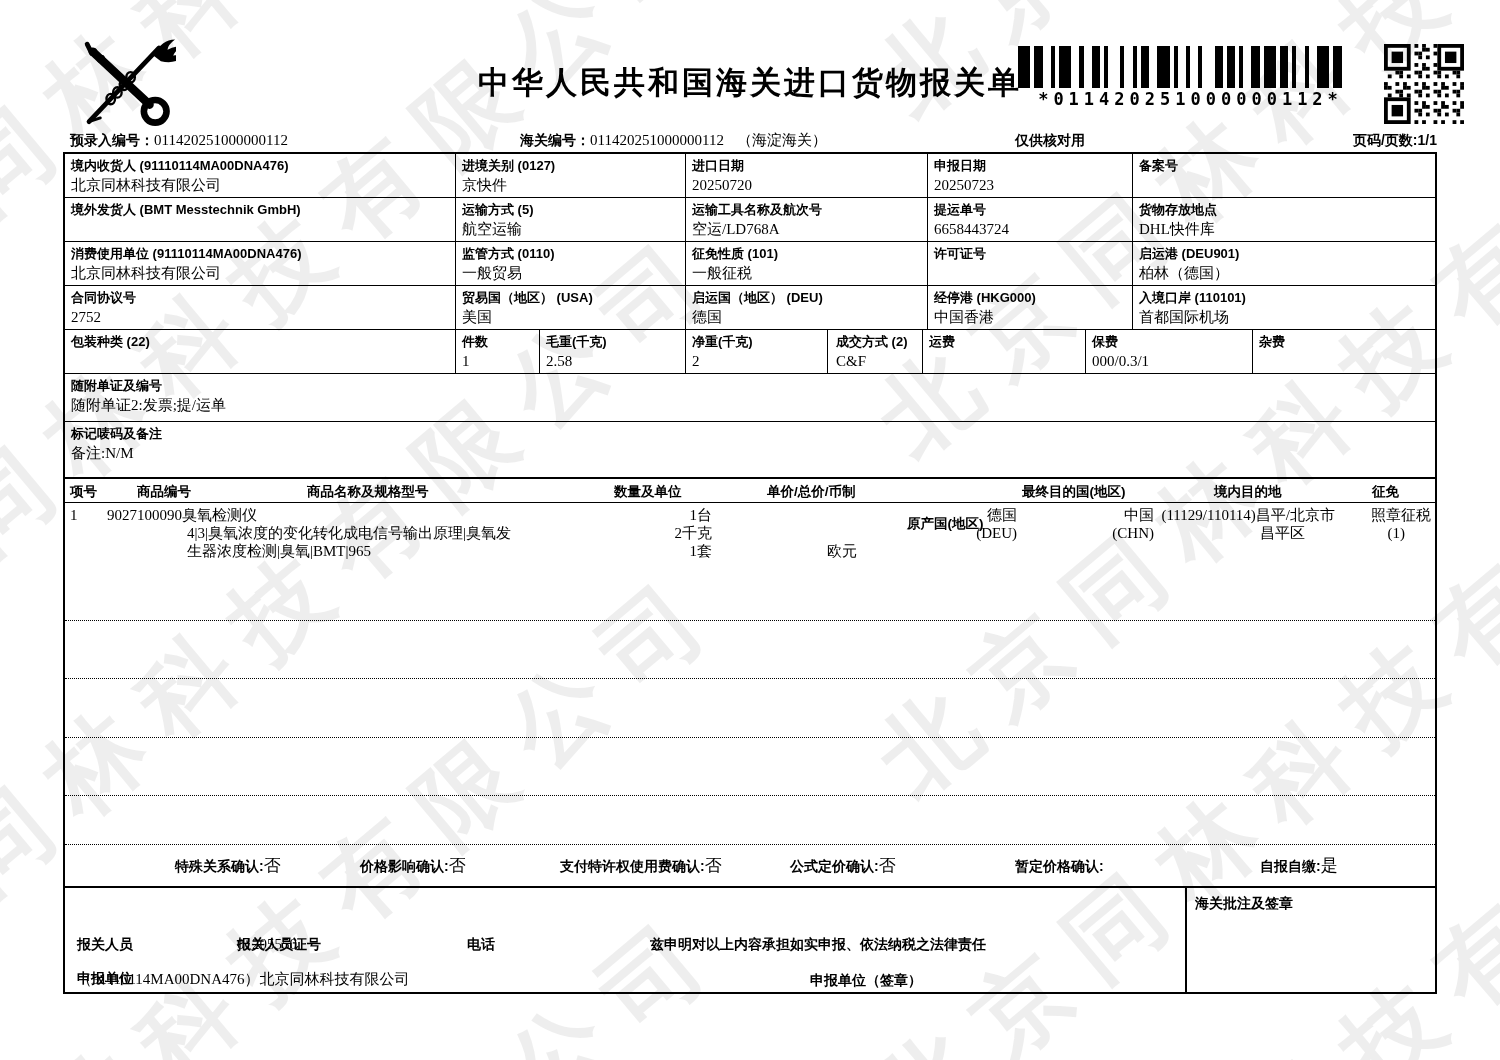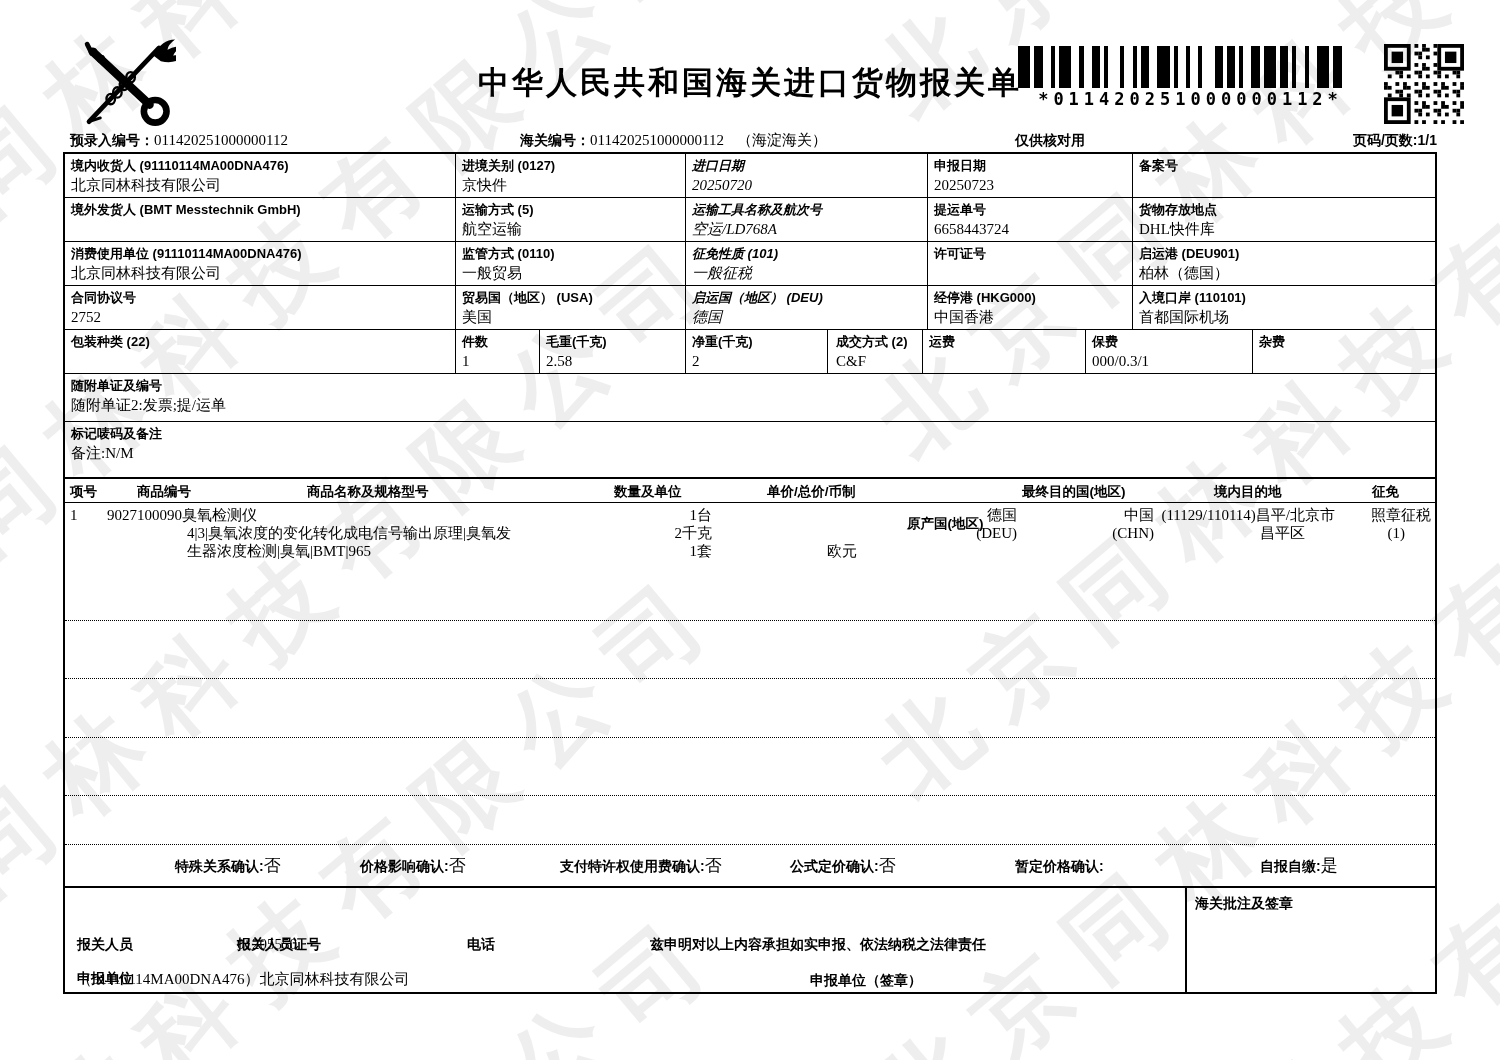--- a/index.html
+++ b/index.html
@@ -44,21 +44,21 @@
   }
   .row { display:flex; width:100%; }
   .bt1 { border-top:1px solid #000; }
   .bt2 { border-top:2px solid #000; }
   .btd { border-top:1px dotted #000; }
   .cell { padding:2px 6px 0 6px; overflow:hidden; }
   .cell + .cell { border-left:1px solid #000; }
   .lab { font-family:"Liberation Sans","DejaVu Sans",sans-serif; font-weight:bold; font-size:13px; line-height:19px; white-space:nowrap; }
   .val { font-size:15px; line-height:20px; white-space:nowrap; }
   .h43 { height:43px; } .h44 { height:44px; } .h48 { height:48px; } .h68 { height:56px; }
-  .cA{width:390px;} .cB{width:230px;} .cC{width:242px;font-style:italic;} .cD{width:205px;} .cE{flex:1;}
+  .cA{width:390px;} .cB{width:230px;} .cC{width:242px;} .cD{width:205px;} .cE{flex:1;}
   .p1{width:390px;} .p2{width:84px;} .p3{width:146px;} .p4{width:142px;}
   .p5{width:95px;padding-left:8px;} .p6{width:163px;} .p7{width:167px;} .p8{flex:1;}
   
   .goods-header { position:relative; height:25px; }
   .goods-header span {
     position:absolute; top:4px; font-family:"Liberation Sans","DejaVu Sans",sans-serif;
     font-weight:bold; font-size:13.5px; white-space:nowrap;
   }
   .goods-body { position:relative; height:342px; }
   .goods-body span { position:absolute; font-size:15px; line-height:18px; white-space:nowrap; }

